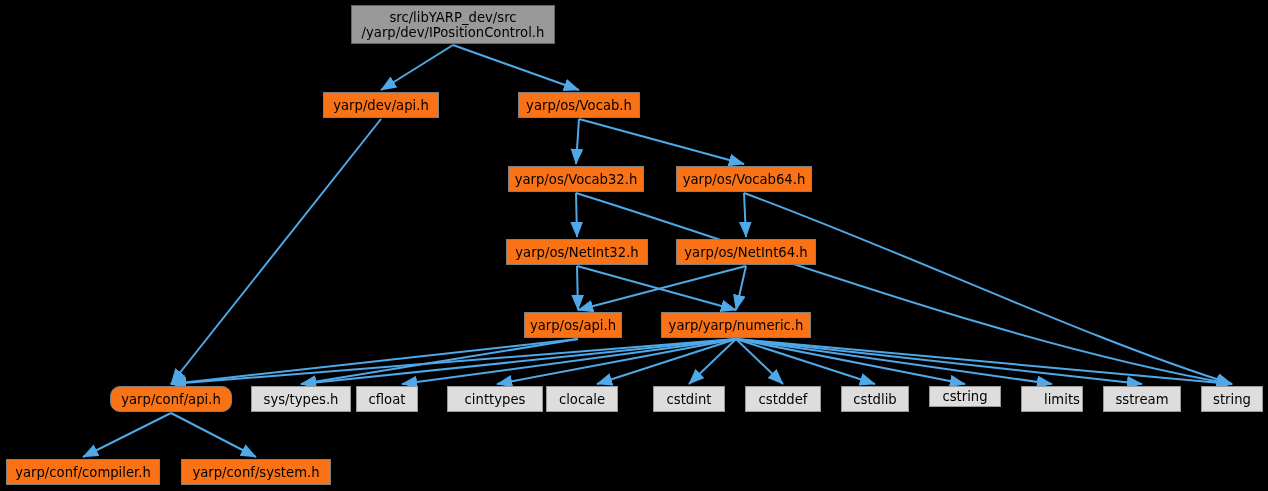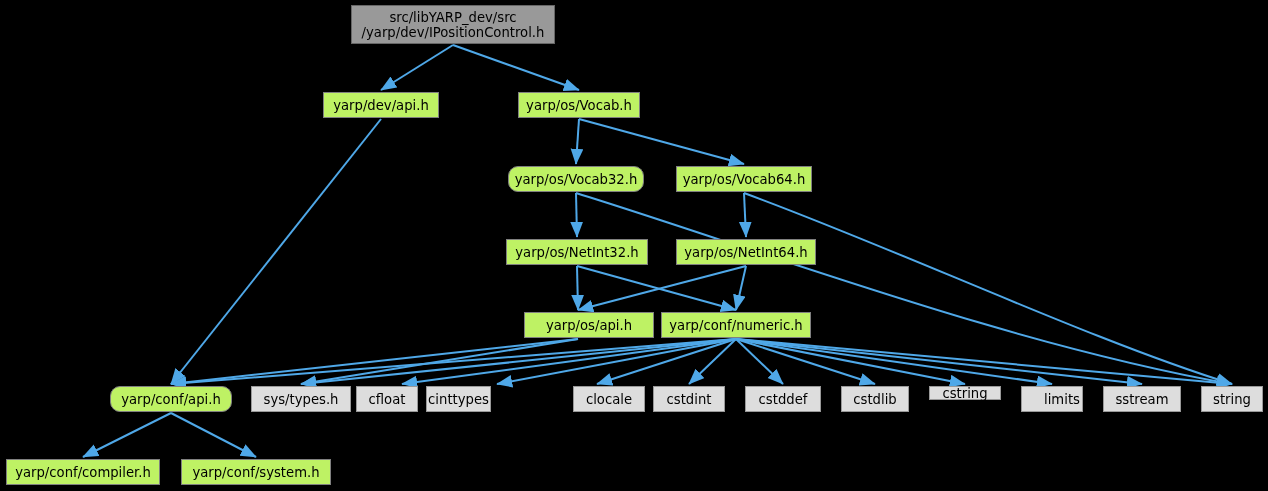--- a/index.html
+++ b/index.html
@@ -20,21 +20,21 @@
     justify-content:center;
     text-align:center;
     color:#000000;
     font-size:13.2px;
     line-height:15px;
     white-space:pre;
     letter-spacing:0px;
     z-index:3;
   }
   .node.root{background:#999999;border-color:#666666;}
-  .node.proj{background:#bef264;border-color:#808080;}
+  .node.proj{background:#f97316;border-color:#808080;}
   .node.sys{background:#dddddd;border-color:#999999;}
 </style>
 </head>
 <body>
 
 <div id="graph">
   <svg id="edges" xmlns="http://www.w3.org/2000/svg">
     <defs>
       <marker id="arrow" markerWidth="9" markerHeight="9" refX="7.6" refY="3.2" orient="auto" markerUnits="strokeWidth">
         <path d="M0,0 L8,3.2 L0,6.4 z" fill="#4fa8e8"></path>
@@ -70,34 +70,34 @@
         <path d="M736,339 L1232,384" stroke="#4fa8e8" stroke-width="2" fill="none" marker-end="url(#arrow)"></path>
         <path d="M171,413 L83,457" stroke="#4fa8e8" stroke-width="2" fill="none" marker-end="url(#arrow)"></path>
         <path d="M171,413 L256,457" stroke="#4fa8e8" stroke-width="2" fill="none" marker-end="url(#arrow)"></path>
       </g>
   </svg>
   <div id="node-layer">
       <div class="node root" style="left: 351px; top: 5px; width: 204px; height: 39px;">src/libYARP_dev/src
 /yarp/dev/IPositionControl.h</div>
       <div class="node proj" style="left: 323px; top: 92px; width: 116px; height: 26px;">yarp/dev/api.h</div>
       <div class="node proj" style="left: 518px; top: 92px; width: 122px; height: 26px;">yarp/os/Vocab.h</div>
-      <div class="node proj" style="left: 508px; top: 166px; width: 136px; height: 26px; border-radius: 10px;">yarp/os/Vocab32.h</div>
+      <div class="node proj" style="left: 508px; top: 166px; width: 136px; height: 26px;">yarp/os/Vocab32.h</div>
       <div class="node proj" style="left: 676px; top: 166px; width: 136px; height: 26px;">yarp/os/Vocab64.h</div>
       <div class="node proj" style="left: 506px; top: 239px; width: 142px; height: 26px;">yarp/os/NetInt32.h</div>
       <div class="node proj" style="left: 676px; top: 239px; width: 140px; height: 26px;">yarp/os/NetInt64.h</div>
-      <div class="node proj" style="left: 524px; top: 312px; width: 130px; height: 26px;">yarp/os/api.h</div>
-      <div class="node proj" style="left: 661px; top: 312px; width: 150px; height: 26px;">yarp/conf/numeric.h</div>
+      <div class="node proj" style="left: 524px; top: 312px; width: 98px; height: 26px;">yarp/os/api.h</div>
+      <div class="node proj" style="left: 661px; top: 312px; width: 150px; height: 26px;">yarp/yarp/numeric.h</div>
       <div class="node proj" style="left: 110px; top: 386px; width: 122px; height: 26px; border-radius: 10px;">yarp/conf/api.h</div>
       <div class="node sys" style="left: 251px; top: 386px; width: 100px; height: 26px;">sys/types.h</div>
       <div class="node sys" style="left: 356px; top: 386px; width: 62px; height: 26px;">cfloat</div>
-      <div class="node sys" style="left: 426px; top: 386px; width: 65px; height: 26px;">cinttypes</div>
-      <div class="node sys" style="left: 573px; top: 386px; width: 72px; height: 26px;">clocale</div>
+      <div class="node sys" style="left: 447px; top: 386px; width: 96px; height: 26px;">cinttypes</div>
+      <div class="node sys" style="left: 546px; top: 386px; width: 72px; height: 26px;">clocale</div>
       <div class="node sys" style="left: 653px; top: 386px; width: 72px; height: 26px;">cstdint</div>
       <div class="node sys" style="left: 745px; top: 386px; width: 76px; height: 26px;">cstddef</div>
       <div class="node sys" style="left: 841px; top: 386px; width: 68px; height: 26px;">cstdlib</div>
-      <div class="node sys" style="left: 929px; top: 386px; width: 72px; height: 14px;">cstring</div>
+      <div class="node sys" style="left: 929px; top: 386px; width: 72px; height: 21px;">cstring</div>
       <div class="node sys" style="left: 1021px; top: 386px; width: 62px; height: 26px; padding-left: 20px;">limits</div>
       <div class="node sys" style="left: 1103px; top: 386px; width: 78px; height: 26px;">sstream</div>
       <div class="node sys" style="left: 1201px; top: 386px; width: 62px; height: 26px;">string</div>
       <div class="node proj" style="left: 6px; top: 459px; width: 154px; height: 26px;">yarp/conf/compiler.h</div>
       <div class="node proj" style="left: 181px; top: 459px; width: 150px; height: 26px;">yarp/conf/system.h</div>
     </div>
 </div>
 
 </body></html>

